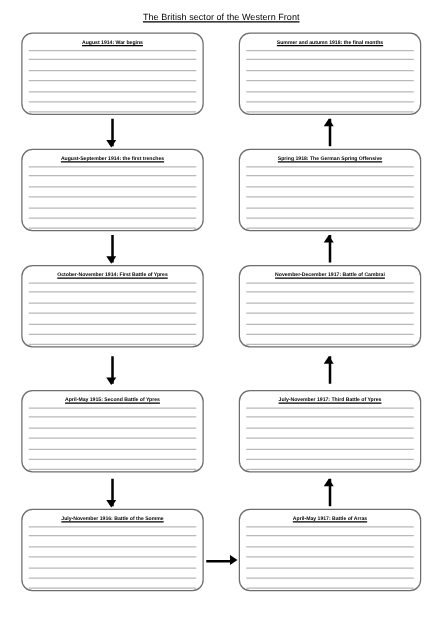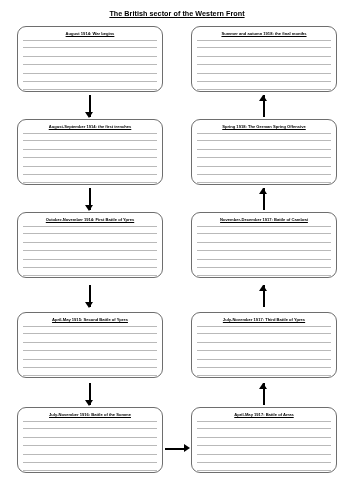--- a/index.html
+++ b/index.html
@@ -25,21 +25,21 @@
   }
 
   
   #page-title {
     position: absolute;
     top: 9px;
     left: 0;
     width: 354px;
     text-align: center;
     font-size: 7.2px;
-    font-weight: bold;
+    font-weight: normal;
     text-decoration: underline;
     letter-spacing: 0.05px;
     color: #000;
   }
 
   
   .column {
     position: absolute;
     top: 26px;
     width: 146px;

